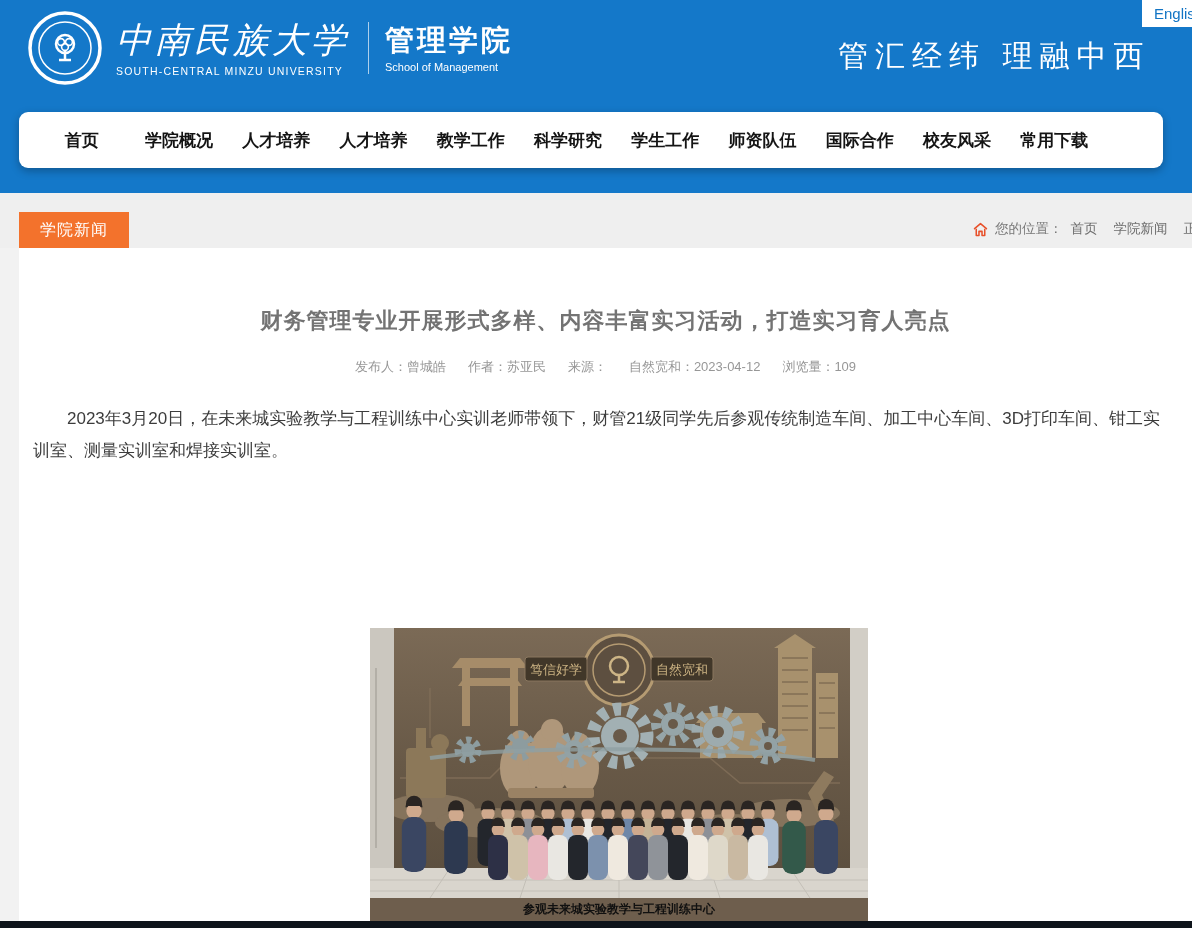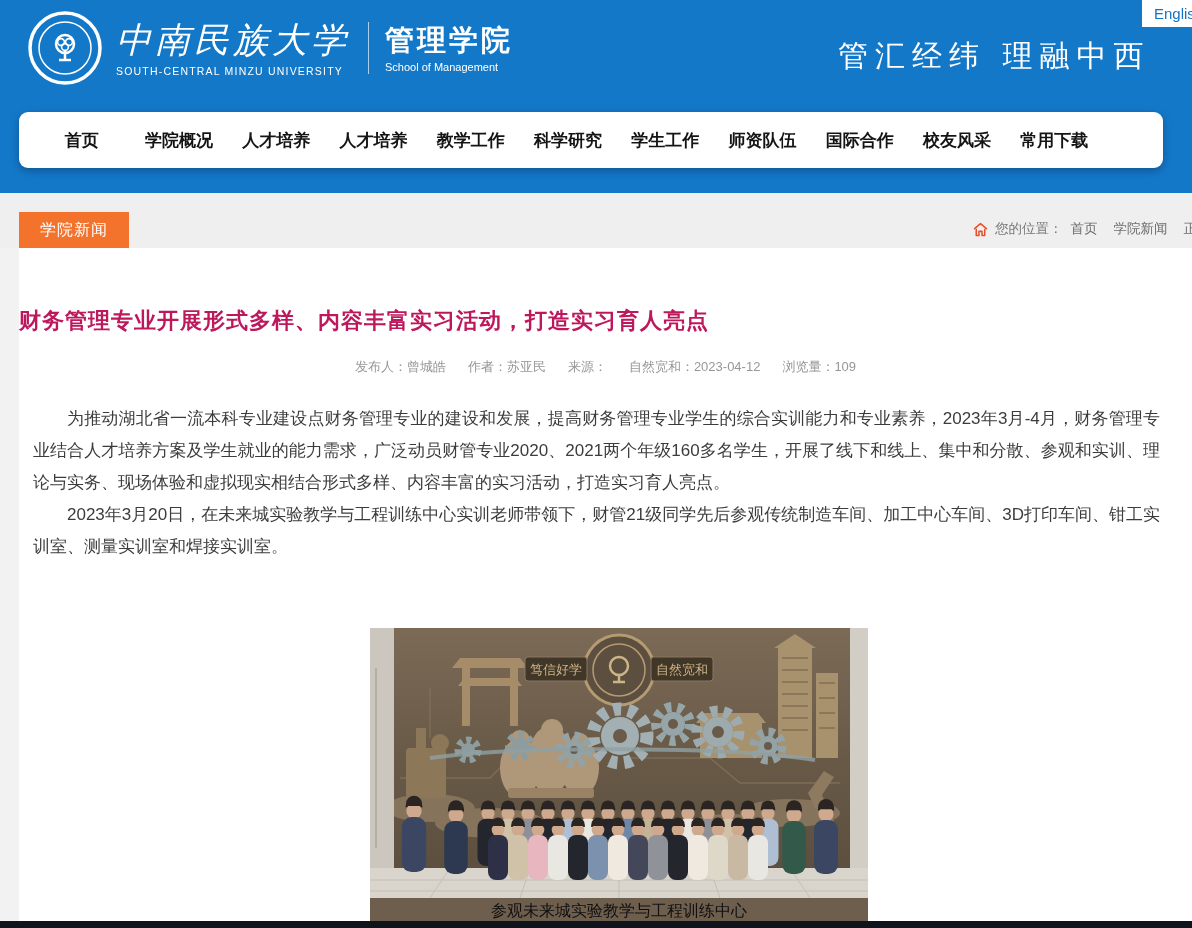--- a/index.html
+++ b/index.html
@@ -37,29 +37,29 @@
   .gray-band { left:0; top:193px; width:1192px; height:55px; background:#efefef; }
   .section-tab { left:19px; top:212px; width:110px; height:36px; background:#f3722c; color:#fff; font-size:16px;
                  display:flex; align-items:center; justify-content:center; letter-spacing:1px; cursor:pointer; }
   .breadcrumb { left:972px; top:220px; display:flex; align-items:center; white-space:nowrap; color:#787878; font-size:13.5px; }
   .home-ico { width:17px; height:17px; margin-right:6px; flex:0 0 auto; }
   .crumb-prefix { margin-right:8px; }
   .crumb { margin-right:16px; color:#6e6e6e; cursor:pointer; }
 
   
   .content-bg { left:19px; top:248px; width:1173px; height:673px; background:#ffffff; }
-  .article-title { left:19px; top:306px; width:1173px; font-size:22px; font-weight:bold; color:#be185d; letter-spacing:1px; }
+  .article-title { left:19px; top:306px; width:1173px; text-align:center; font-size:22px; font-weight:bold; color:#737373; letter-spacing:1px; }
   .meta { left:19px; top:358px; width:1173px; text-align:center; font-size:13px; color:#979797; }
   .meta span.mi { margin:8px 11px; }
   .paras { left:33px; top:403px; width:1127px; }
   .paras p { font-size:17px; line-height:32px; color:#3c3c3c; text-align:justify; text-indent:2em; }
 
   
   .photo { left:370px; top:628px; width:498px; height:336px; overflow:hidden; background:#6e5e4d; }
-  .caption { left:370px; top:901px; width:498px; text-align:center; font-size:16px; font-weight:normal; color:#101010; white-space:nowrap; }
+  .caption { left:370px; top:901px; width:498px; text-align:center; font-size:12px; font-weight:bold; color:#101010; white-space:nowrap; }
 
   .footer-strip { left:0; top:921px; width:1192px; height:7px; background:#0e141b; }
 </style>
 </head>
 <body>
 
 <div class="abs header-blue">
   <div class="abs logo-wrap">
     <svg class="seal" viewBox="0 0 74 74">
       <circle cx="37" cy="37" r="35" fill="#1478c9" stroke="#ffffff" stroke-width="3.5"></circle>
@@ -121,21 +121,20 @@
 <div class="abs content-bg"></div>
 
 <h1 class="abs article-title">财务管理专业开展形式多样、内容丰富实习活动，打造实习育人亮点</h1>
 
 <div class="abs meta">
   
 <span class="mi"><span>发布人：</span><span>曾城皓</span></span><span class="mi"><span>作者：</span><span>苏亚民</span></span><span class="mi"><span>来源：</span><span></span></span><span class="mi"><span>自然宽和：</span><span>2023-04-12</span></span><span class="mi"><span>浏览量：</span><span>109</span></span></div>
 
 <div class="abs paras">
 
-<p>为推动湖北省一流本科专业建设点财务管理专业的建设和发展，提高财务管理专业学生的综合实训能力和专业素养，2023年3月-4月，财务管理专业结合人才培养方案及学生就业的能力需求，广泛动员财管专业2020、2021两个年级160多名学生，开展了线下和线上、集中和分散、参观和实训、理论与实务、现场体验和虚拟现实相结合形式多样、内容丰富的实习活动，打造实习育人亮点。</p>
     <p>2023年3月20日，在未来城实验教学与工程训练中心实训老师带领下，财管21级同学先后参观传统制造车间、加工中心车间、3D打印车间、钳工实训室、测量实训室和焊接实训室。</p>
   </div>
 
 <div class="abs photo">
   <svg viewBox="0 0 498 270" width="498" height="270">
     <defs>
       <linearGradient id="mur" x1="0" y1="0" x2="0" y2="1">
         <stop offset="0" stop-color="#7b6a56"></stop>
         <stop offset="0.55" stop-color="#685947"></stop>
         <stop offset="1" stop-color="#5c4f3f"></stop>

